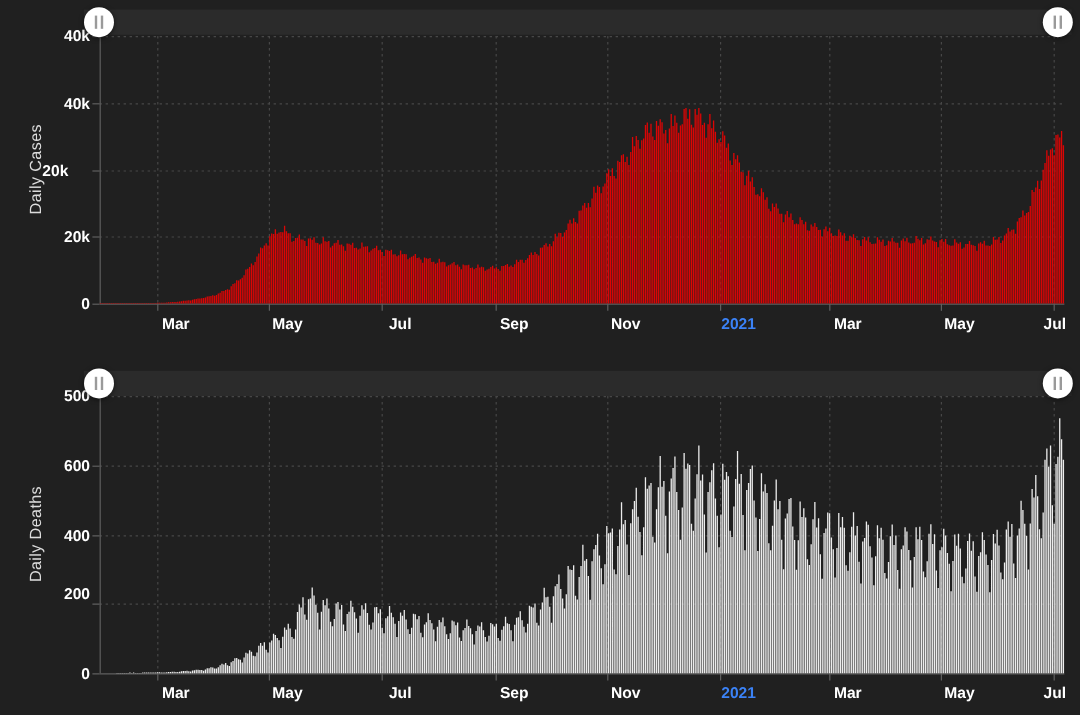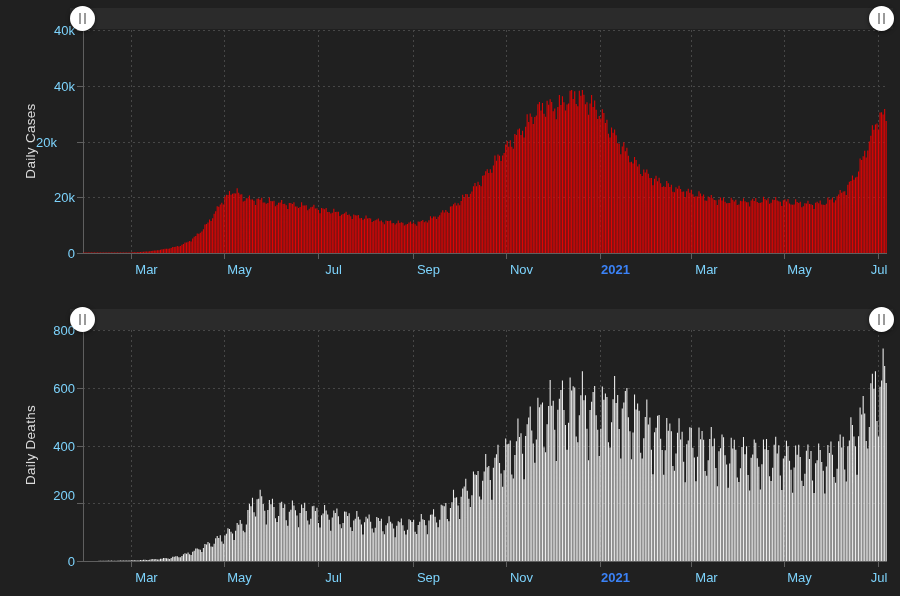--- a/index.html
+++ b/index.html
@@ -4,21 +4,21 @@
 <style>
   html,body{margin:0;padding:0;background:#202020;}
   body{width:900px;height:596px;overflow:hidden;font-family:"Liberation Sans",sans-serif;}
   .stage{position:relative;width:900px;height:596px;background:#202020;}
   #plot{position:absolute;left:0;top:0;}
   .scroll-track{position:absolute;height:21px;background:#2b2b2b;}
   .handle{position:absolute;width:25px;height:25px;border-radius:50%;background:#ffffff;
           box-shadow:0 1px 4px rgba(0,0,0,.55);display:flex;align-items:center;justify-content:center;
           gap:3px;cursor:ew-resize;z-index:3;}
   .handle i{display:block;width:2px;height:11px;background:#9a9a9a;}
-  .tick-label{position:absolute;color:#7dd3fc;font-size:13px;line-height:15px;}
+  .tick-label{position:absolute;color:#ffffff;font-size:13px;line-height:15px;font-weight:bold;}
   .ytick{width:46px;text-align:right;transform:translateY(-50%);}
   .xtick{transform:translateX(-50%);white-space:nowrap;}
   .xtick.bold{color:#3b82f6;font-weight:bold;}
   .axis-title{position:absolute;color:#dcdcdc;font-size:13.5px;letter-spacing:.3px;white-space:nowrap;
               transform:translate(-50%,-50%) rotate(-90deg);}
 </style>
 </head>
 <body>
 
 <div class="stage">
@@ -125,21 +125,21 @@
       <div class="tick-label xtick" style="left: 428.5px; top: 262px;">Sep</div>
       <div class="tick-label xtick" style="left: 521.5px; top: 262px;">Nov</div>
       <div class="tick-label xtick bold" style="left: 615.5px; top: 262px;">2021</div>
       <div class="tick-label xtick" style="left: 706.5px; top: 262px;">Mar</div>
       <div class="tick-label xtick" style="left: 799.5px; top: 262px;">May</div>
       <div class="tick-label xtick" style="left: 879px; top: 262px;">Jul</div>
       <div class="tick-label ytick" style="left: 29px; top: 561px;">0</div>
       <div class="tick-label ytick" style="left: 29px; top: 495px;">200</div>
       <div class="tick-label ytick" style="left: 29px; top: 446px;">400</div>
       <div class="tick-label ytick" style="left: 29px; top: 388px;">600</div>
-      <div class="tick-label ytick" style="left: 29px; top: 330px;">800</div>
+      <div class="tick-label ytick" style="left: 29px; top: 330px;">500</div>
       <div class="tick-label xtick" style="left: 146.5px; top: 570px;">Mar</div>
       <div class="tick-label xtick" style="left: 239.5px; top: 570px;">May</div>
       <div class="tick-label xtick" style="left: 333.5px; top: 570px;">Jul</div>
       <div class="tick-label xtick" style="left: 428.5px; top: 570px;">Sep</div>
       <div class="tick-label xtick" style="left: 521.5px; top: 570px;">Nov</div>
       <div class="tick-label xtick bold" style="left: 615.5px; top: 570px;">2021</div>
       <div class="tick-label xtick" style="left: 706.5px; top: 570px;">Mar</div>
       <div class="tick-label xtick" style="left: 799.5px; top: 570px;">May</div>
       <div class="tick-label xtick" style="left: 879px; top: 570px;">Jul</div>
     </div>

